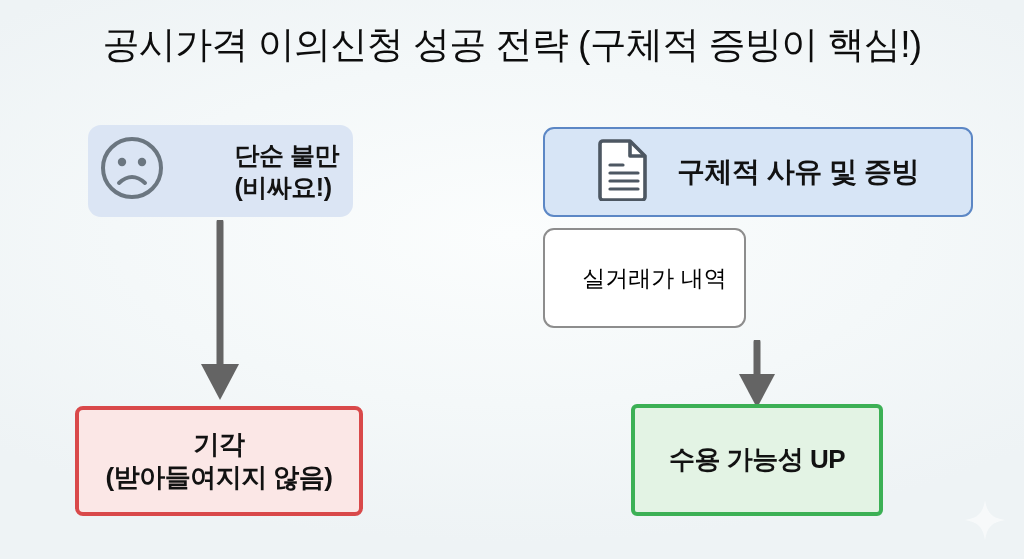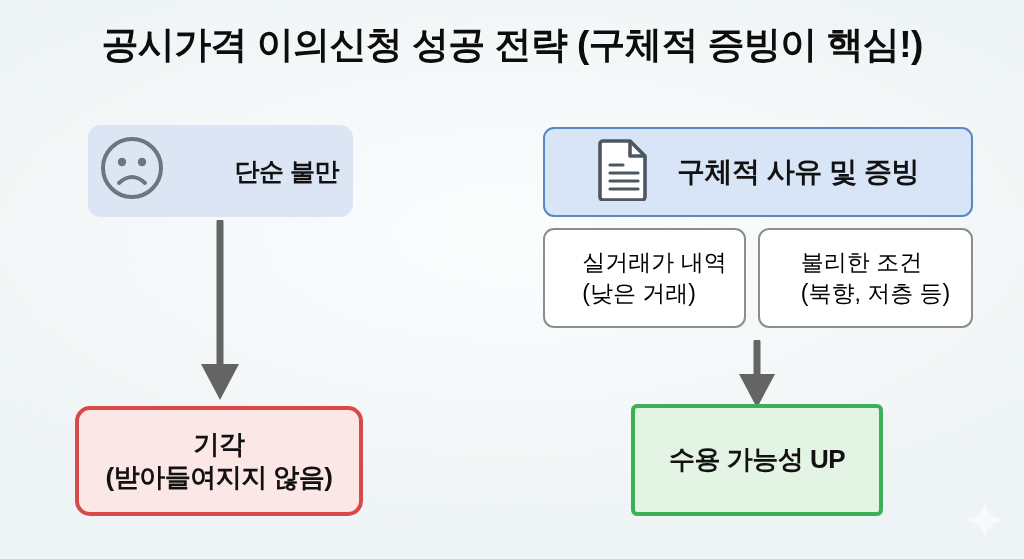--- a/index.html
+++ b/index.html
@@ -28,21 +28,21 @@
   }
 
   
   #page-title {
     position: absolute;
     top: 20px;
     left: 0;
     width: 1024px;
     text-align: center;
     font-size: 37px;
-    font-weight: 700;
+    font-weight: 400;
     letter-spacing: -0.6px;
     color: #0d0d0d;
     white-space: nowrap;
   }
 
   
   .node {
     position: absolute;
     display: flex;
     align-items: center;
@@ -108,21 +108,21 @@
   #node-bad-conditions     { left: 758px; width: 215px; }
 
   
   #node-rejected {
     left: 75px;
     top: 406px;
     width: 288px;
     height: 110px;
     background: #fbe7e6;
     border: 4px solid #d9494a;
-    border-radius: 15px;
+    border-radius: 8px;
   }
   #node-rejected .label { font-size: 26px; }
 
   #node-accepted {
     left: 631px;
     top: 404px;
     width: 252px;
     height: 112px;
     background: #e3f3e4;
     border: 4px solid #3cb055;
@@ -159,20 +159,21 @@
     <span class="icon">
       <svg width="68" height="68" viewBox="0 0 68 68">
         <circle cx="34" cy="34" r="29" fill="none" stroke="#6b7680" stroke-width="4"></circle>
         <circle cx="24" cy="28" r="4.2" fill="#6b7680"></circle>
         <circle cx="44" cy="28" r="4.2" fill="#6b7680"></circle>
         <path d="M21 49 Q34 37 47 49" fill="none" stroke="#6b7680" stroke-width="4" stroke-linecap="round"></path>
       </svg>
     </span>
     <span class="label">
       <span>단순 불만</span><br>
+      <span>(비싸요!)</span>
     </span>
   </div>
 
   <div class="arrow" id="arrow-reject">
     <svg width="44" height="182" viewBox="0 0 44 182">
       <line x1="22" y1="2" x2="22" y2="146" stroke="#646464" stroke-width="7" stroke-linecap="round"></line>
       <polygon points="22,180 3,144 41,144" fill="#646464"></polygon>
     </svg>
   </div>
 
@@ -193,30 +194,23 @@
         <line x1="13" y1="44" x2="41" y2="44" stroke="#4d5762" stroke-width="3.2" stroke-linecap="round"></line>
         <line x1="13" y1="52" x2="41" y2="52" stroke="#4d5762" stroke-width="3.2" stroke-linecap="round"></line>
       </svg>
     </span>
     <span class="label">구체적 사유 및 증빙</span>
   </div>
 
   <div class="subnode" id="node-transaction-records">
     <span class="label">
       <span>실거래가 내역</span><br>
-      <span>(낮은 거래)</span>
-    </span>
-  </div>
-
-  <div class="subnode" id="node-bad-conditions">
-    <span class="label">
-      <span>불리한 조건</span><br>
-      <span>(북향, 저층 등)</span>
-    </span>
-  </div>
+    </span>
+  </div>
+
 
   <div class="arrow" id="arrow-accept">
     <svg width="44" height="70" viewBox="0 0 44 70">
       <line x1="22" y1="2" x2="22" y2="36" stroke="#646464" stroke-width="7" stroke-linecap="round"></line>
       <polygon points="22,68 4,34 40,34" fill="#646464"></polygon>
     </svg>
   </div>
 
   <div class="node" id="node-accepted">
     <span class="label">

